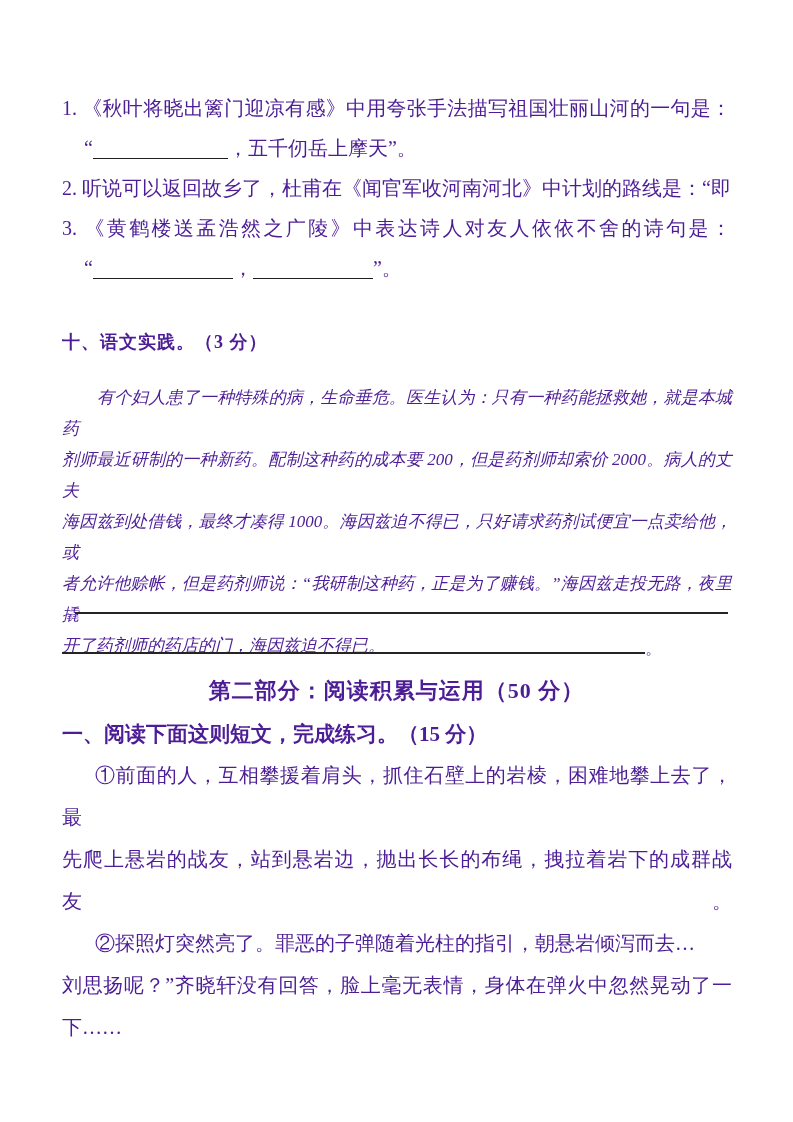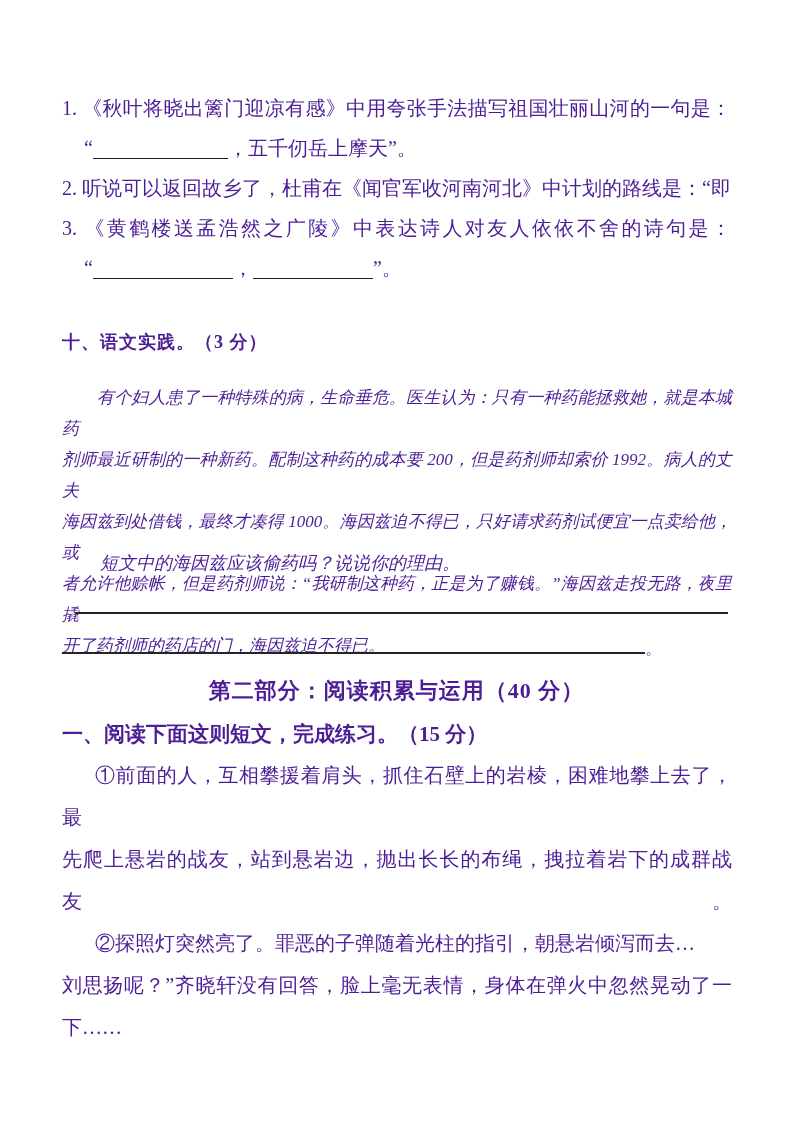--- a/index.html
+++ b/index.html
@@ -64,36 +64,35 @@
     <div class="jline">3. 《黄鹤楼送孟浩然之广陵》中表达诗人对友人依依不舍的诗句是：</div>
     <div class="lline quote-indent">
       <span>“</span><span class="blank w140"></span><span>，</span><span class="blank w120"></span><span>”。</span>
     </div>
   </div>
 
   <div class="h-practice">十、语文实践。（3 分）</div>
 
   <div class="passage">
     <div class="jline first">有个妇人患了一种特殊的病，生命垂危。医生认为：只有一种药能拯救她，就是本城药</div>
-    <div class="jline">剂师最近研制的一种新药。配制这种药的成本要 200，但是药剂师却索价 1992。病人的丈夫</div>
+    <div class="jline">剂师最近研制的一种新药。配制这种药的成本要 200，但是药剂师却索价 2000。病人的丈夫</div>
     <div class="jline">海因兹到处借钱，最终才凑得 1000。海因兹迫不得已，只好请求药剂试便宜一点卖给他，或</div>
     <div class="jline">者允许他赊帐，但是药剂师说：“我研制这种药，正是为了赚钱。”海因兹走投无路，夜里撬</div>
     <div class="lline">开了药剂师的药店的门，海因兹迫不得已。</div>
   </div>
 
-  <div class="prompt">短文中的海因兹应该偷药吗？说说你的理由。</div>
 
   <div class="ansline a1">
     <span class="under"></span>
   </div>
   <div class="ansline a2">
     <span class="under"></span><span class="terminator">。</span>
   </div>
 
-  <div class="h-part2">第二部分：阅读积累与运用（40 分）</div>
+  <div class="h-part2">第二部分：阅读积累与运用（50 分）</div>
 
   <div class="h-section1">一、阅读下面这则短文，完成练习。（15 分）</div>
 
   <div class="reading">
     <div class="jline indent">①前面的人，互相攀援着肩头，抓住石壁上的岩棱，困难地攀上去了，最</div>
     <div class="jline">先爬上悬岩的战友，站到悬岩边，抛出长长的布绳，拽拉着岩下的成群战友。</div>
     <div class="lline indent">②探照灯突然亮了。罪恶的子弹随着光柱的指引，朝悬岩倾泻而去…</div>
     <div class="jline">刘思扬呢？”齐晓轩没有回答，脸上毫无表情，身体在弹火中忽然晃动了一</div>
     <div class="lline">下……</div>
   </div>

